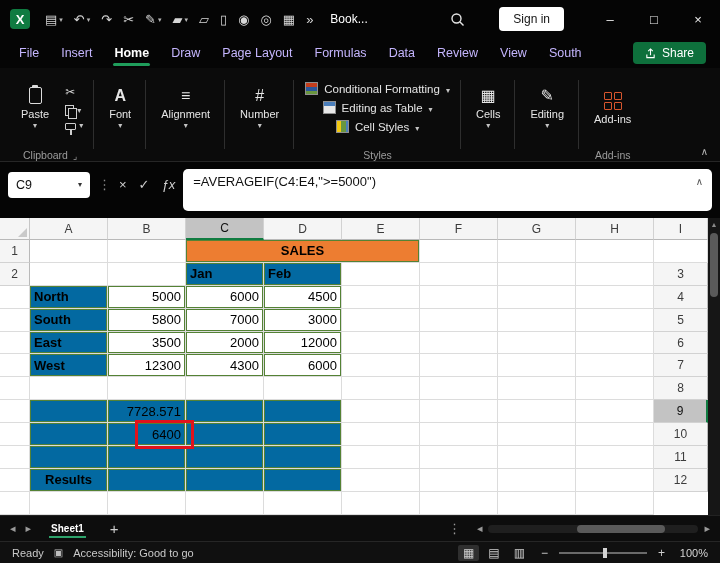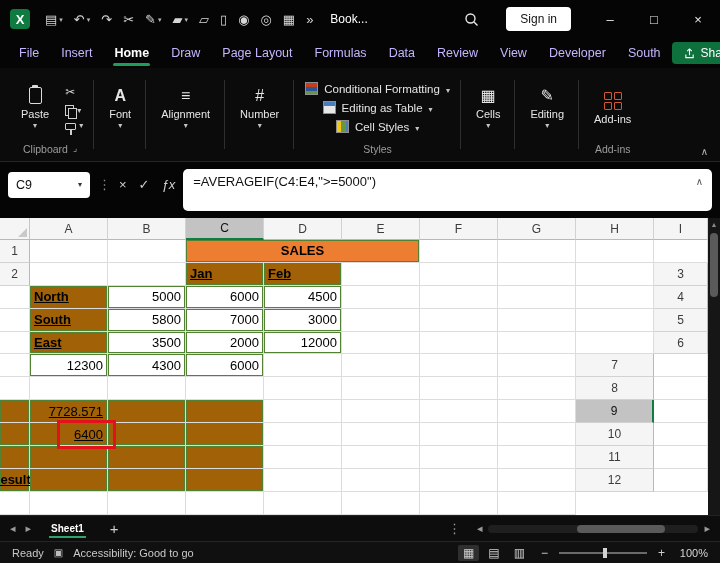--- a/index.html
+++ b/index.html
@@ -9,37 +9,37 @@
   
   .titlebar{height:38px;background:#050505;display:flex;align-items:center;padding-left:10px;color:#e6e6e6;flex:0 0 auto;}
   .excel-logo{width:20px;height:20px;background:#0f7b41;border-radius:4px;color:#fff;font-weight:bold;font-size:13px;display:flex;align-items:center;justify-content:center;margin-right:10px;}
   .qat{display:flex;align-items:center;gap:1px;}
   .qat-item{display:flex;align-items:center;padding:3px 5px;font-size:13px;color:#d6d6d6;border-radius:3px;}
   .qat-item .glyph{font-size:13px;line-height:1;}
   .qat-item .caret{font-size:7px;margin-left:2px;color:#b5b5b5;}
   .doc-title{margin-left:12px;font-size:12px;color:#fff;white-space:nowrap;}
   .t-right{margin-left:auto;display:flex;align-items:center;}
   .search-btn{padding:4px 10px;display:flex;align-items:center;}
-  .signin{background:#fff;color:#141414;font-size:12px;padding:5px 14px;border-radius:4px;margin:0 17px;white-space:nowrap;}
+  .signin{background:#fff;color:#141414;font-size:12px;padding:5px 14px;border-radius:4px;margin:0 24px;white-space:nowrap;}
   .winbtns{display:flex;}
   .winbtn{width:44px;height:38px;display:flex;align-items:center;justify-content:center;font-size:13px;color:#eaeaea;}
 
   
   .menubar{height:30px;background:#050505;display:flex;align-items:center;padding:0 8px;flex:0 0 auto;}
   .mtab{padding:6px 11px;font-size:12.5px;color:#c4b5fd;white-space:nowrap;position:relative;}
   .mtab.active{color:#fff;font-weight:bold;}
   .mtab.active::after{content:"";position:absolute;left:10px;right:10px;bottom:0;height:3px;background:#1f9d5b;border-radius:2px;}
   .share-btn{margin-left:auto;background:#0e703c;color:#fff;font-size:12px;padding:4px 12px;border-radius:4px;display:flex;gap:6px;align-items:center;margin-right:6px;}
 
   
   .ribbon{height:94px;background:#0b0b0b;display:flex;align-items:stretch;padding:4px 6px 0 6px;border-bottom:1px solid #262626;position:relative;flex:0 0 auto;box-sizing:border-box;}
   .rgroup{display:flex;flex-direction:column;align-items:center;padding:0 8px;position:relative;}
   .rgroup.sep::after{content:"";position:absolute;right:0;top:8px;bottom:12px;width:1px;background:#2e2e2e;}
   .rcontent{flex:1;display:flex;align-items:center;gap:6px;}
-  .glabel{height:18px;font-size:10.5px;color:#9c9c9c;display:flex;align-items:flex-start;gap:5px;}
+  .glabel{height:18px;font-size:10.5px;color:#9c9c9c;display:flex;align-items:flex-end;gap:5px;}
   .big-btn{display:flex;flex-direction:column;align-items:center;justify-content:center;padding:2px 7px;gap:2px;border-radius:3px;}
   .bicon{height:20px;display:flex;align-items:center;justify-content:center;font-size:16px;color:#e6e6e6;}
   .blabel{font-size:11px;color:#e6e6e6;white-space:nowrap;}
   .caret{font-size:8px;color:#c4c4c4;line-height:1;}
   .small-col{display:flex;flex-direction:column;gap:4px;}
   .sbtn{display:flex;align-items:center;gap:3px;font-size:12px;color:#dcdcdc;padding:1px 3px;}
   .icon-clip{width:13px;height:17px;border:1.5px solid #dcdcdc;border-radius:2px;position:relative;box-sizing:border-box;}
   .icon-clip::before{content:"";position:absolute;top:-3px;left:2px;width:6px;height:3px;background:#dcdcdc;border-radius:1px;}
   .icon-copy{width:9px;height:11px;border:1.5px solid #cfcfcf;position:relative;box-sizing:border-box;}
   .icon-copy::after{content:"";position:absolute;left:2px;top:2px;width:9px;height:11px;border:1.5px solid #cfcfcf;background:#0b0b0b;box-sizing:border-box;}
@@ -75,21 +75,21 @@
   .col-h,.row-h{background:#f5f5f5;font-size:12px;color:#3c3c3c;display:flex;align-items:center;justify-content:center;box-sizing:border-box;}
   .col-h{border-right:1px solid #d2d2d2;border-bottom:1px solid #b9b9b9;}
   .row-h{border-right:1px solid #b9b9b9;border-bottom:1px solid #d2d2d2;}
   .col-h.sel{background:#c3c3c3;border-bottom:2px solid #107c41;color:#111;}
   .row-h.sel{background:#c3c3c3;border-right:2px solid #107c41;color:#111;}
   .cell{border-right:1px solid #dcdcdc;border-bottom:1px solid #dcdcdc;font-size:13px;color:#000;display:flex;align-items:center;padding:0 4px;position:relative;box-sizing:border-box;white-space:nowrap;}
   .num{justify-content:flex-end;}
   .center{justify-content:center;}
   .bold{font-weight:bold;}
   .bg-orange{background:#ED7D31;}
-  .bg-green{background:#a16207;text-decoration:underline;}
+  .bg-green{background:#0369a1;}
   .bdr{box-shadow:inset 0 0 0 1px #548235;}
   .red-box{position:absolute;left:27px;right:-9px;top:-3px;bottom:-4px;border:3px solid #e1121c;z-index:5;pointer-events:none;}
   .vscroll{position:absolute;right:0;top:0;width:12px;height:297px;background:#161616;display:flex;flex-direction:column;align-items:center;padding-top:3px;box-sizing:border-box;}
   .vscroll .arr{font-size:7px;color:#8a8a8a;line-height:1;}
   .vthumb{width:8px;height:64px;background:#5a5a5a;border-radius:4px;margin-top:5px;}
 
   
   .sheetbar{height:26px;background:#0d0d0d;display:flex;align-items:center;padding:0 10px;gap:10px;border-top:1px solid #222;flex:0 0 auto;box-sizing:border-box;}
   .snav{color:#9a9a9a;font-size:11px;line-height:1;}
   .sheet-tab{color:#fff;font-size:10px;font-weight:bold;padding:4px 10px;position:relative;}
@@ -182,21 +182,20 @@
     <nav style="display:flex;">
         <span class="mtab">File</span>
         <span class="mtab">Insert</span>
         <span class="mtab active">Home</span>
         <span class="mtab">Draw</span>
         <span class="mtab">Page Layout</span>
         <span class="mtab">Formulas</span>
         <span class="mtab">Data</span>
         <span class="mtab">Review</span>
         <span class="mtab">View</span>
-        <span class="mtab">Developer</span>
         <span class="mtab">South</span>
       </nav>
     <span class="share-btn">
       <svg width="11" height="11" viewBox="0 0 12 12">
           <path d="M6 8V1.5M3.5 3.5L6 1l2.5 2.5M2 7v3.5h8V7" fill="none" stroke="#fff" stroke-width="1.2"></path>
         </svg>
       <span>Share</span>
     </span>
   </div>
 
@@ -402,20 +401,21 @@
         <div class="cell bg-green bold bdr">East</div>
         <div class="cell num bdr">3500</div>
         <div class="cell num bdr">2000</div>
         <div class="cell num bdr">12000</div>
         <div class="cell"></div>
         <div class="cell"></div>
         <div class="cell"></div>
         <div class="cell"></div>
         <div class="row-h">6</div>
         <div class="cell"></div>
+        <div class="cell bg-green bold bdr">West</div>
         <div class="cell num bdr">12300</div>
         <div class="cell num bdr">4300</div>
         <div class="cell num bdr">6000</div>
         <div class="cell"></div>
         <div class="cell"></div>
         <div class="cell"></div>
         <div class="cell"></div>
         <div class="row-h">7</div>
         <div class="cell"></div>
         <div class="cell"></div>

